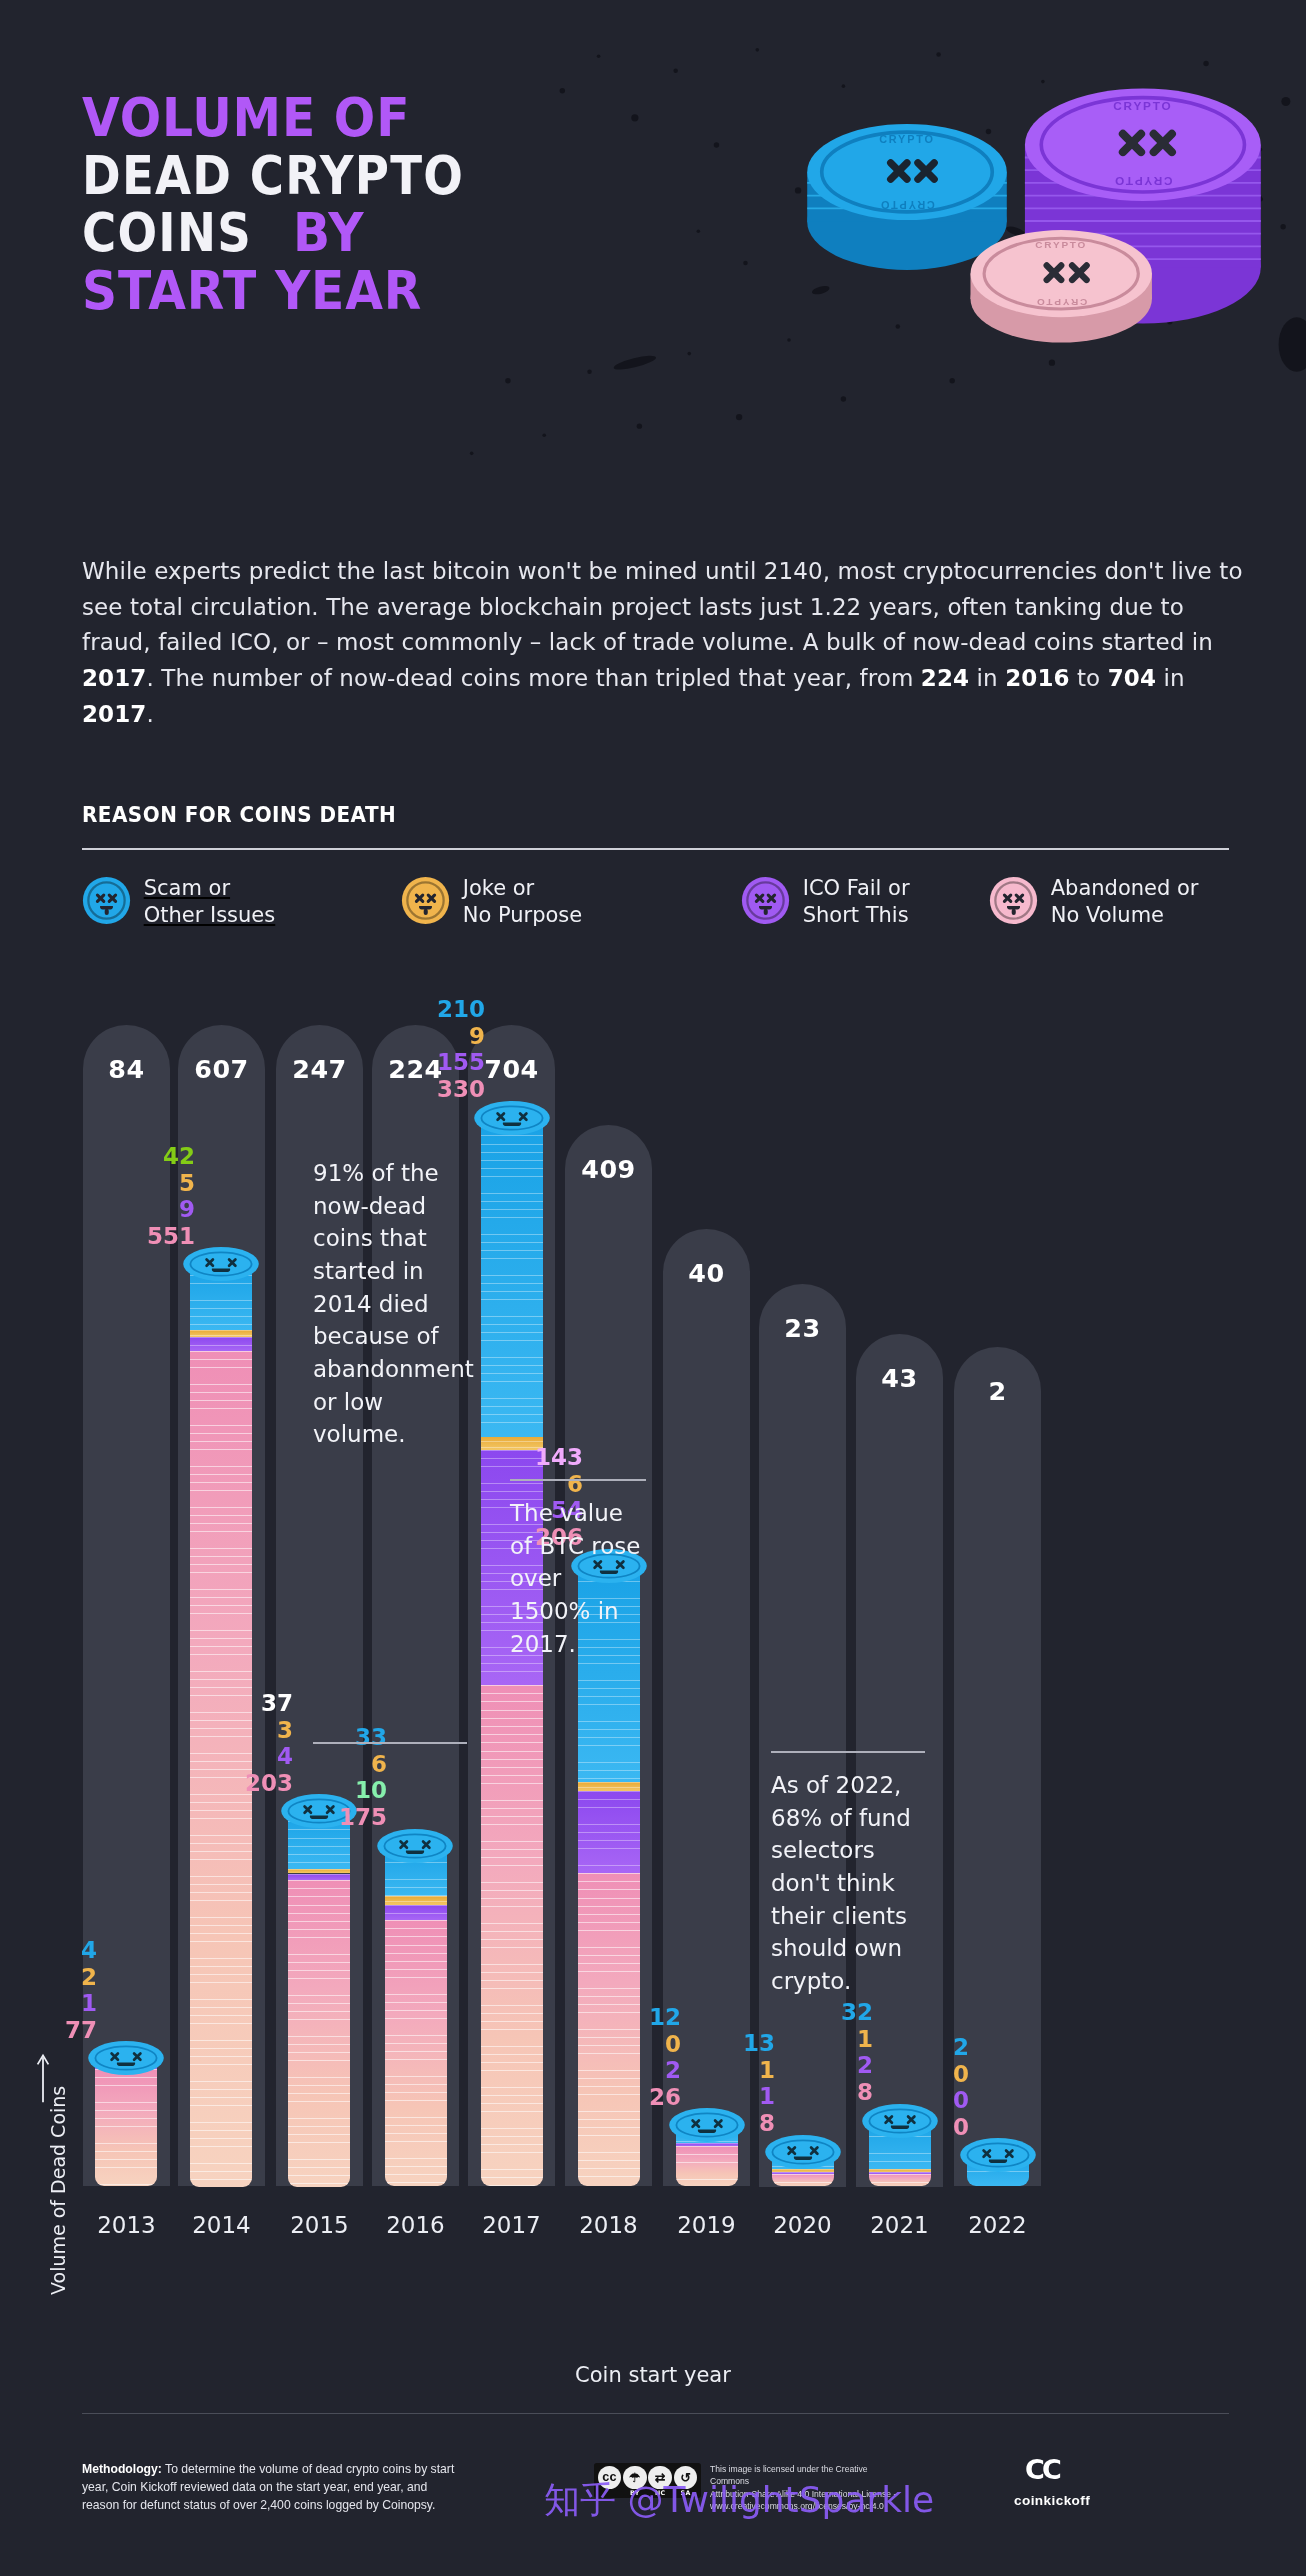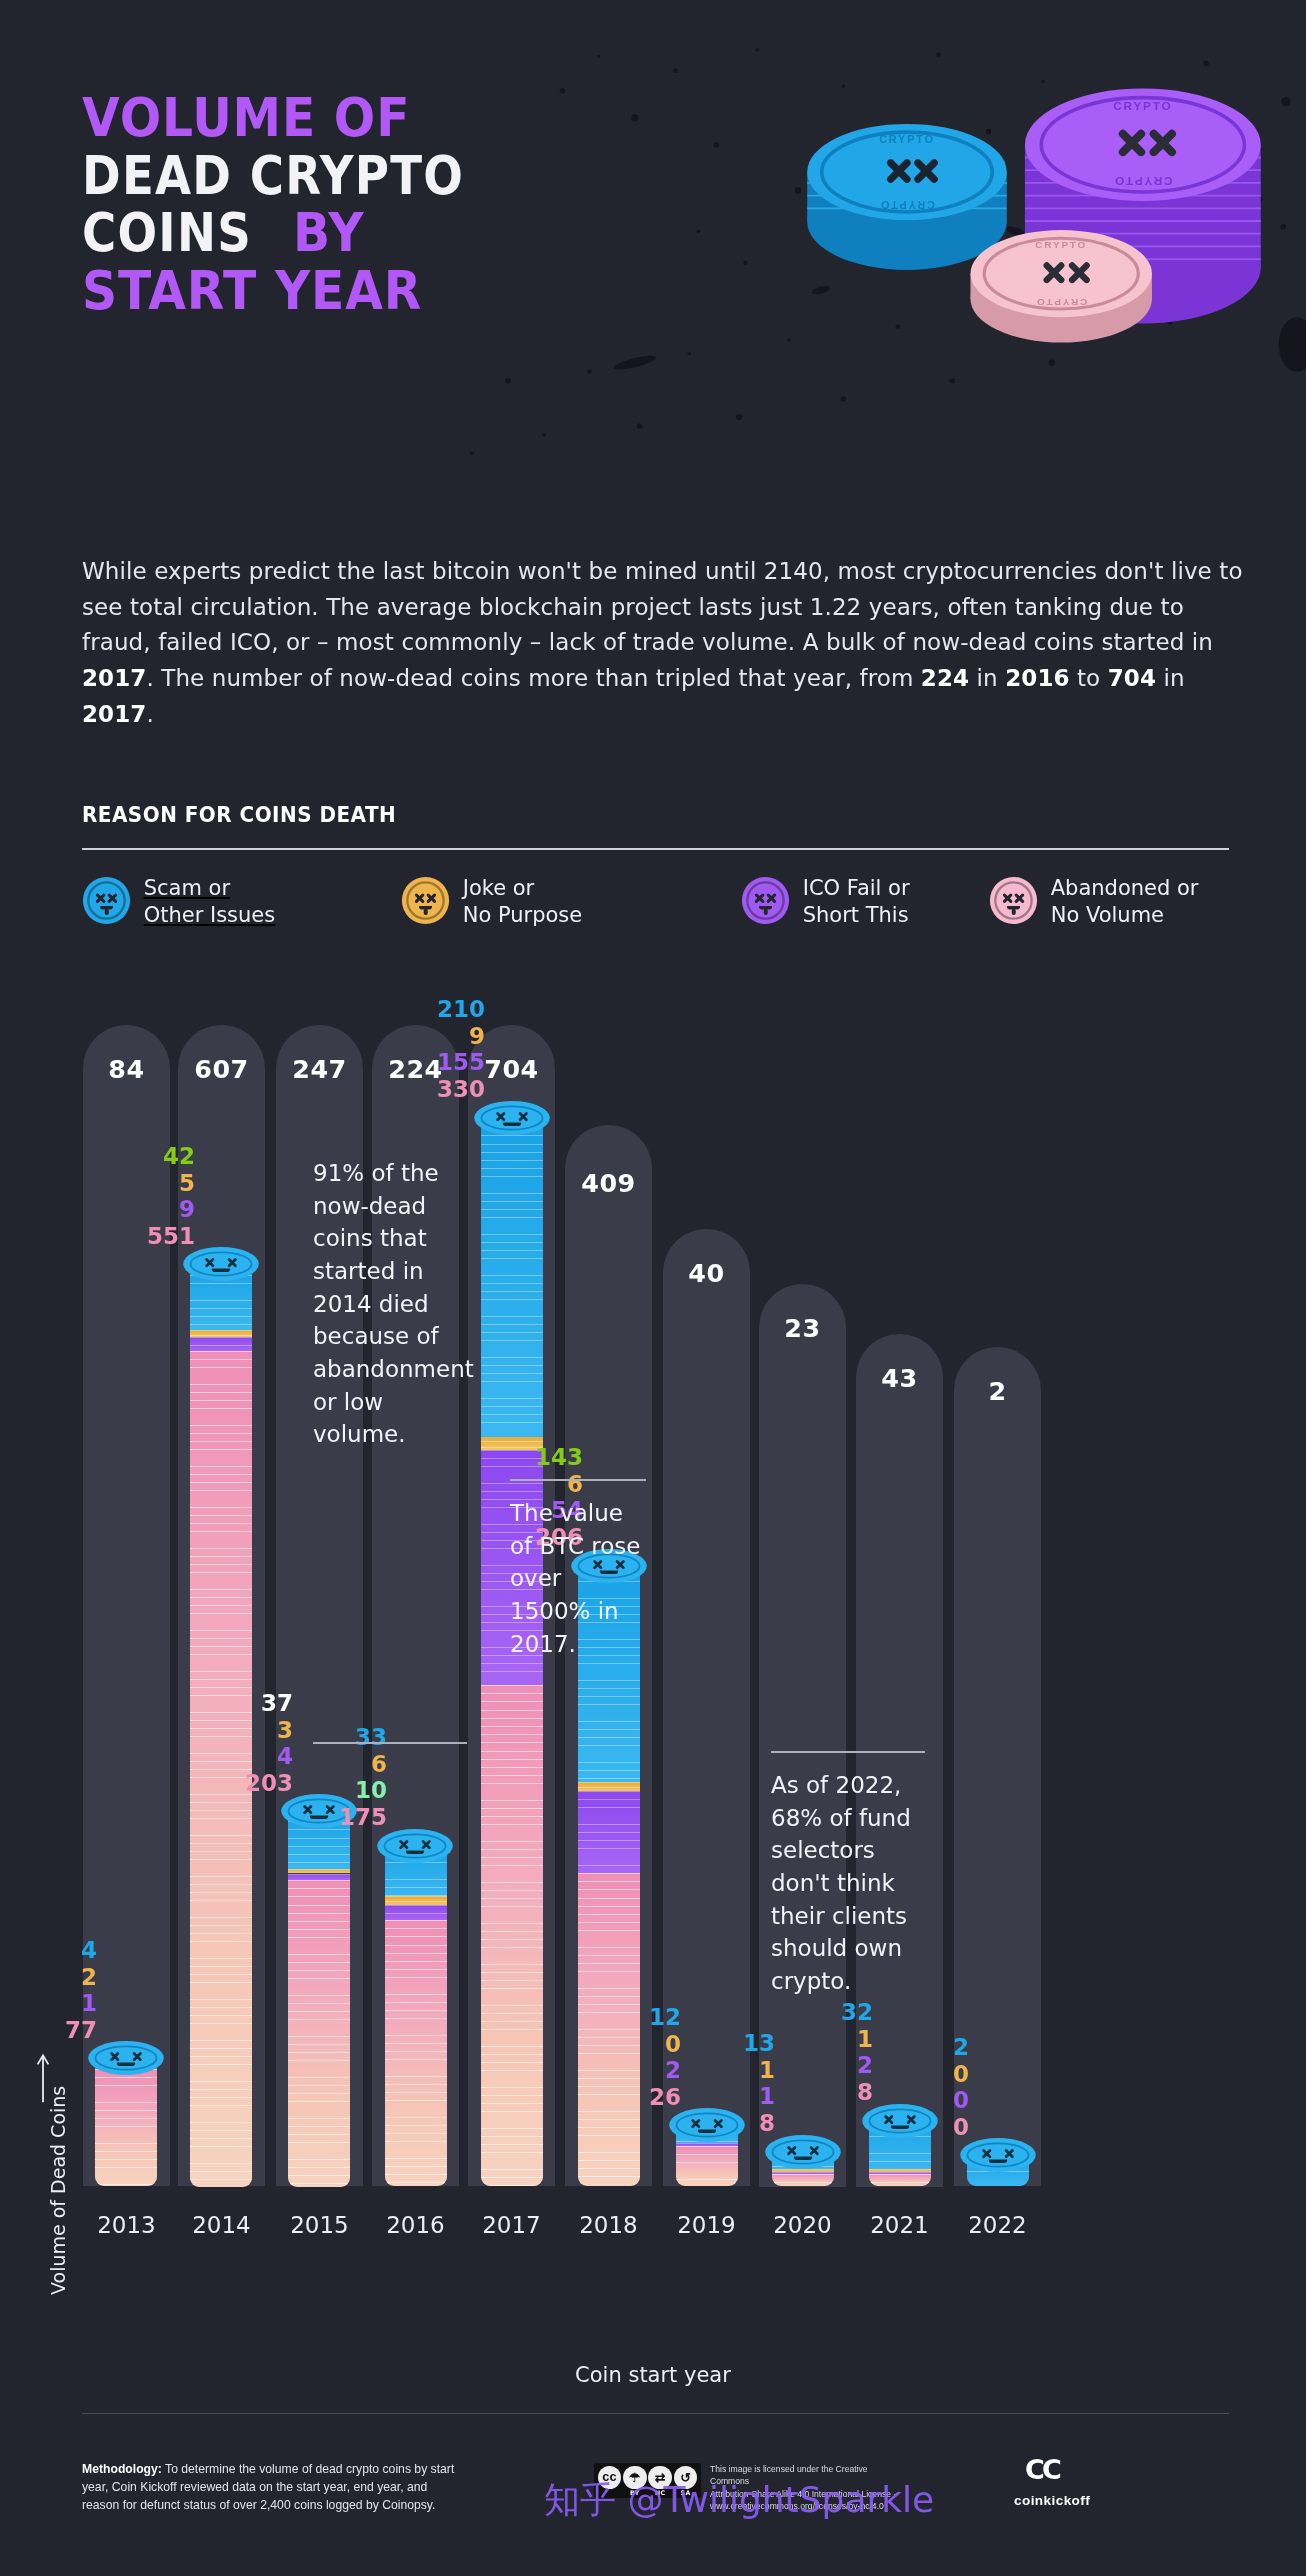--- a/index.html
+++ b/index.html
@@ -437,40 +437,40 @@
           <path d="M33 25 h20 a3 3 0 0 1 -3 4 h-14 a3 3 0 0 1 -3 -4 z" fill="#10303f"></path>
         </svg></div>
       <div class="vallist" style="left: 399px; top: -11px; width: 86px;">
         <div style="color: rgb(33, 167, 232);">210</div>
         <div style="color: rgb(240, 180, 76);">9</div>
         <div style="color: rgb(160, 90, 242);">155</div>
         <div style="color: rgb(239, 143, 182);">330</div>
       </div>
       <div class="xlabel" style="left: 468px; top: 1205px; width: 87px;">2017</div>
       <div class="track" style="left: 565px; top: 118px; width: 87px; height: 1061px;"></div>
-      <div class="track-total" style="left: 565px; top: 147px; width: 87px; margin-top: 14px;">409</div>
+      <div class="track-total" style="left: 565px; top: 147px; width: 87px;">409</div>
       <div class="barwrap" style="left: 578px; top: 559px; width: 62px; height: 620px; border-radius: 0px 0px 9px 9px;">
         <div class="seg" style="bottom: 0px; height: 313px; background: repeating-linear-gradient(rgba(255, 255, 255, 0.55) 0px, rgba(255, 255, 255, 0.55) 0.9px, rgba(0, 0, 0, 0) 0.9px, rgba(0, 0, 0, 0) 8.2px), linear-gradient(rgb(239, 143, 182) 0%, rgb(243, 169, 189) 35%, rgb(246, 197, 182) 70%, rgb(247, 211, 192) 100%);"></div>
         <div class="seg" style="bottom: 313px; height: 82px; background: repeating-linear-gradient(rgba(255, 255, 255, 0.35) 0px, rgba(255, 255, 255, 0.35) 0.9px, rgba(0, 0, 0, 0) 0.9px, rgba(0, 0, 0, 0) 8.2px), linear-gradient(rgb(140, 72, 239) 0%, rgb(168, 102, 245) 100%);"></div>
         <div class="seg" style="bottom: 395px; height: 9px; background: repeating-linear-gradient(rgba(255, 255, 255, 0.35) 0px, rgba(255, 255, 255, 0.35) 0.9px, rgba(0, 0, 0, 0) 0.9px, rgba(0, 0, 0, 0) 5.4px), linear-gradient(rgb(232, 169, 53) 0%, rgb(243, 199, 102) 100%);"></div>
         <div class="seg" style="bottom: 404px; height: 217px; background: repeating-linear-gradient(rgba(255, 255, 255, 0.35) 0px, rgba(255, 255, 255, 0.35) 0.9px, rgba(0, 0, 0, 0) 0.9px, rgba(0, 0, 0, 0) 8.2px), linear-gradient(rgb(25, 162, 230) 0%, rgb(59, 184, 242) 100%);"></div>
       </div>
       <div style="position: absolute; left: 570px; top: 541px; width: 78px; height: 36px;"><svg width="78" height="36" viewBox="0 0 86 40">
           <ellipse cx="43" cy="20" rx="42" ry="19" fill="#2bb2ef"></ellipse>
           <ellipse cx="43" cy="20" rx="34" ry="13" fill="none" stroke="#0f85c4" stroke-width="2"></ellipse>
           <g stroke="#10303f" stroke-width="3" stroke-linecap="round">
             <line x1="27" y1="15" x2="34" y2="22"></line>
             <line x1="34" y1="15" x2="27" y2="22"></line>
             <line x1="52" y1="15" x2="59" y2="22"></line>
             <line x1="59" y1="15" x2="52" y2="22"></line>
           </g>
           <path d="M33 25 h20 a3 3 0 0 1 -3 4 h-14 a3 3 0 0 1 -3 -4 z" fill="#10303f"></path>
         </svg></div>
       <div class="vallist" style="left: 497px; top: 437px; width: 86px;">
-        <div style="color: #84cc16;">143</div>
+        <div style="color: #f0abfc;">143</div>
         <div style="color: rgb(240, 180, 76);">6</div>
         <div style="color: rgb(160, 90, 242);">54</div>
         <div style="color: rgb(239, 143, 182);">206</div>
       </div>
       <div class="xlabel" style="left: 565px; top: 1205px; width: 87px;">2018</div>
       <div class="track" style="left: 663px; top: 222px; width: 87px; height: 957px;"></div>
       <div class="track-total" style="left: 663px; top: 251px; width: 87px;">40</div>
       <div class="barwrap" style="left: 676px; top: 1118px; width: 62px; height: 61px; border-radius: 0px 0px 9px 9px;">
         <div class="seg" style="bottom: 0px; height: 40px; background: repeating-linear-gradient(rgba(255, 255, 255, 0.55) 0px, rgba(255, 255, 255, 0.55) 0.9px, rgba(0, 0, 0, 0) 0.9px, rgba(0, 0, 0, 0) 8.2px), linear-gradient(rgb(239, 143, 182) 0%, rgb(243, 169, 189) 35%, rgb(246, 197, 182) 70%, rgb(247, 211, 192) 100%);"></div>
         <div class="seg" style="bottom: 40px; height: 2.7px; background: repeating-linear-gradient(rgba(255, 255, 255, 0.35) 0px, rgba(255, 255, 255, 0.35) 0.9px, rgba(0, 0, 0, 0) 0.9px, rgba(0, 0, 0, 0) 8.2px), linear-gradient(rgb(140, 72, 239) 0%, rgb(168, 102, 245) 100%);"></div>

